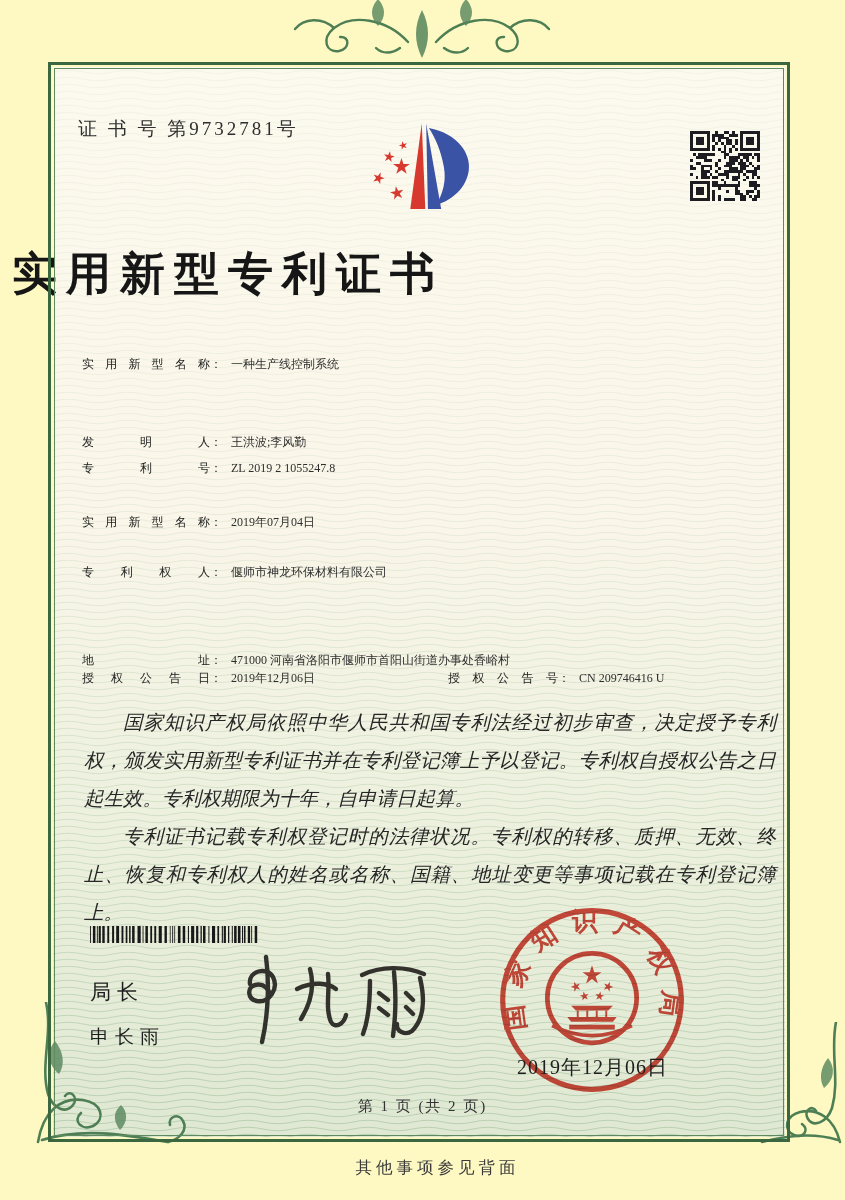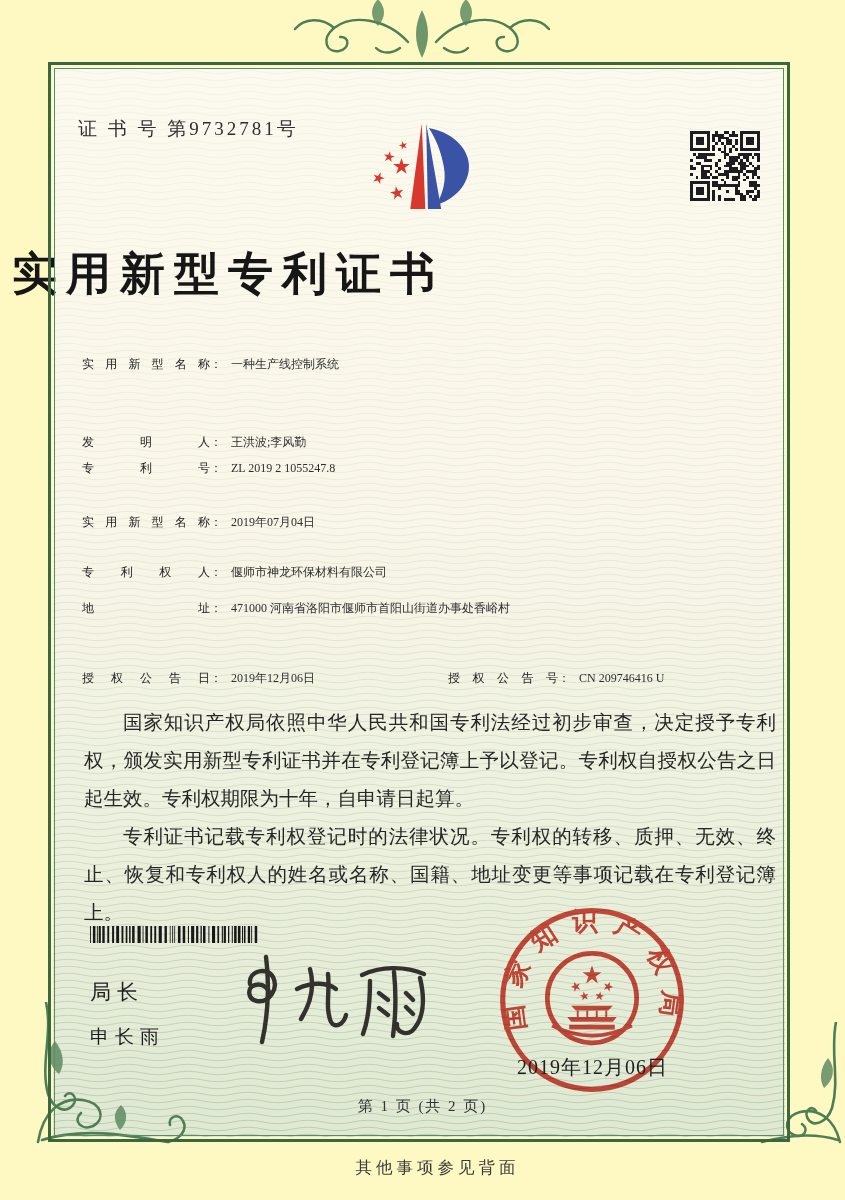--- a/index.html
+++ b/index.html
@@ -23,21 +23,21 @@
   .title{left:0;right:0;top:244px;text-align:left;font-size:45px;font-weight:bold;
     letter-spacing:9px;color:#161616;padding-left:12px;}
   .row{position:absolute;left:82px;white-space:nowrap;font-size:12px;z-index:2;}
   .flabel{display:inline-block;width:128px;text-align:justify;text-align-last:justify;color:#222;}
   .fcolon{display:inline-block;margin-right:9px;}
   .fvalue{color:#2e2e2e;}
   .grant-no{position:absolute;left:350px;top:0;margin-left:16px;}
   .grant-no .flabel{width:110px;}
   .paras{position:absolute;left:84px;top:704px;width:692px;font-size:19.5px;
     line-height:38px;text-align:justify;z-index:2;color:#262626;}
-  .paras p{margin:0;text-indent:2em;}
+  .paras p{margin:0;text-indent:2em;font-style:italic;}
   .barcode{left:90px;top:926px;}
   .officer-title{left:90px;top:978px;font-size:21px;letter-spacing:6px;color:#1d1d1d;}
   .officer-name{left:90px;top:1024px;font-size:19px;letter-spacing:6px;color:#1d1d1d;}
   .signature{left:222px;top:944px;}
   .seal{left:497px;top:905px;opacity:.9;mix-blend-mode:multiply;}
   .seal-date{left:500px;top:1054px;width:185px;text-align:center;font-size:20px;
     letter-spacing:1px;color:#1e1e1e;z-index:4;}
   .page-info{left:0;right:0;top:1097px;text-align:center;font-size:15px;
     letter-spacing:2px;color:#333;}
   .back-note{left:0;right:0;top:1157px;text-align:center;font-size:16.5px;
@@ -582,21 +582,21 @@
   </div>
   <div class="row" style="top:460px">
     <span class="flabel">专利号</span><span class="fcolon">：</span><span class="fvalue">ZL 2019 2 1055247.8</span>
   </div>
   <div class="row" style="top:514px">
     <span class="flabel">实用新型名称</span><span class="fcolon">：</span><span class="fvalue">2019年07月04日</span>
   </div>
   <div class="row" style="top:564px">
     <span class="flabel">专利权人</span><span class="fcolon">：</span><span class="fvalue">偃师市神龙环保材料有限公司</span>
   </div>
-  <div class="row" style="top:600px">
+  <div class="row" style="top:652px">
     <span class="flabel">地址</span><span class="fcolon">：</span><span class="fvalue">471000 河南省洛阳市偃师市首阳山街道办事处香峪村</span>
   </div>
   <div class="row" style="top:670px">
     <span>
       <span class="flabel">授权公告日</span><span class="fcolon">：</span><span class="fvalue">2019年12月06日</span>
     </span>
     <span class="grant-no">
       <span class="flabel">授权公告号</span><span class="fcolon">：</span><span class="fvalue">CN 209746416 U</span>
     </span>
   </div>

